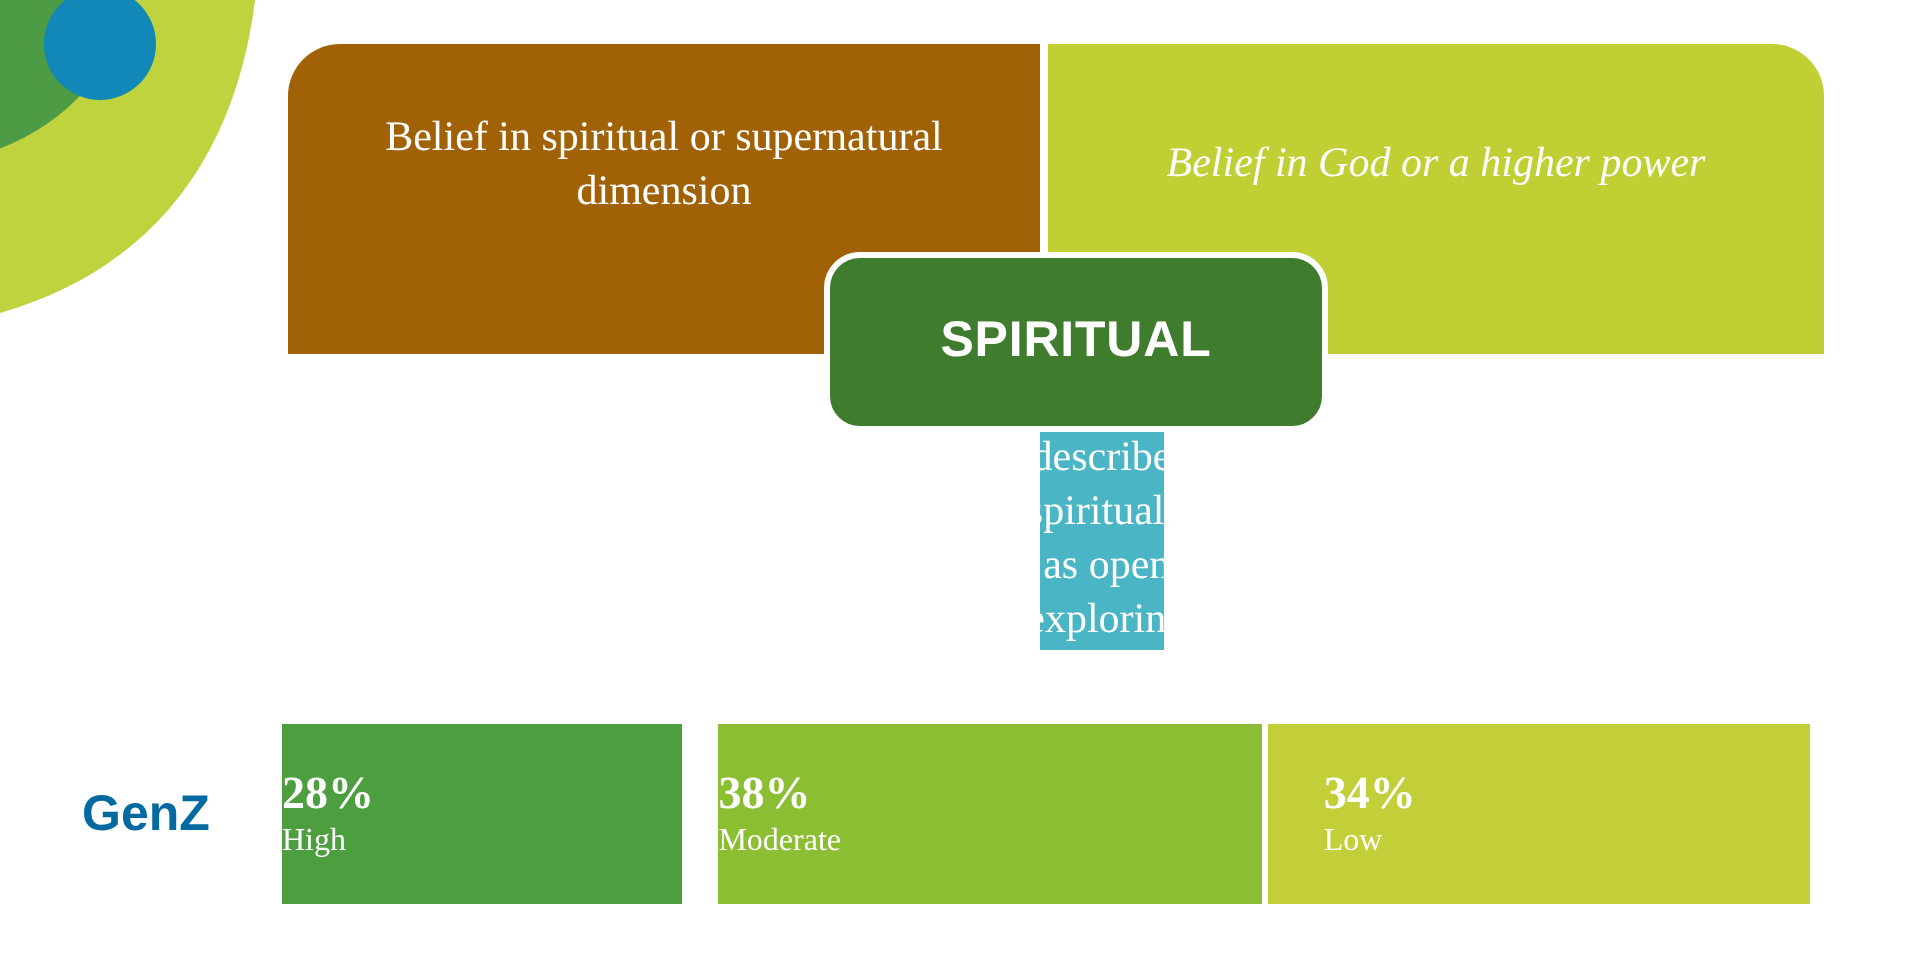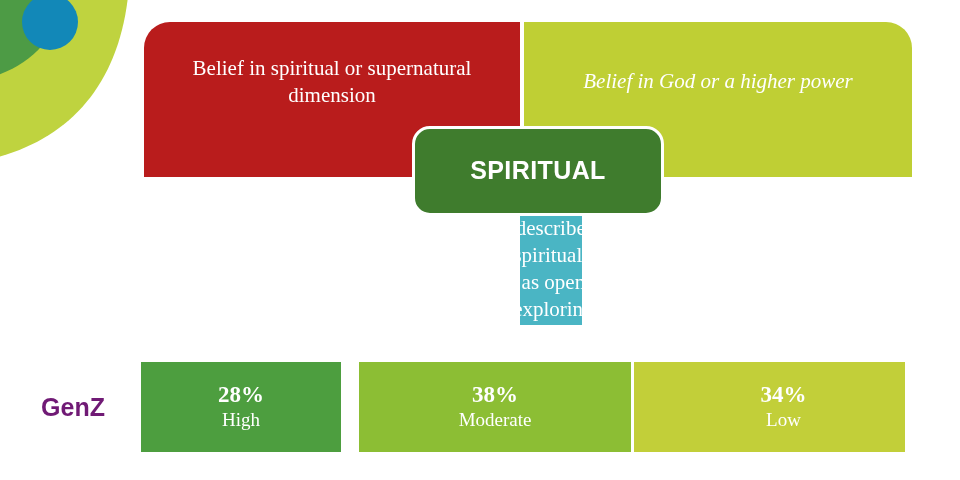--- a/index.html
+++ b/index.html
@@ -51,21 +51,21 @@
     align-items: center;
     justify-content: center;
     text-align: center;
     color: #ffffff;
     font-family: "Liberation Serif", serif;
     font-size: 21px;
     line-height: 1.28;
     padding: 0 26px;
     box-sizing: border-box;
   }
-  .quad.tl { background: #b91c1c; }
+  .quad.tl { background: #a16207; }
   .quad.tr { background: #bfcf34; }
   .quad.bl { background: #079476; }
   .quad.br { background: #4ab5c4; padding-left: 36px; }
   .gap-v { background: #ffffff; }
   .gap-h { background: #ffffff; }
 
   .quad.tl .qtext { transform: translateY(-18px); }
   .quad.tr .qtext { transform: translateY(-18px); font-style: italic; }
   .quad.bl .qtext { transform: translateY(16px); }
   .quad.br .qtext { transform: translateY(16px); }
@@ -109,50 +109,49 @@
     width: 122px;
     height: 90px;
     display: flex;
     flex-direction: column;
     align-items: center;
     justify-content: center;
     font-family: "Liberation Sans", sans-serif;
     font-weight: bold;
     font-size: 25px;
     line-height: 1.15;
-    color: #701a75;
+    color: #0369a1;
     text-align: center;
   }
   .bar-track {
     position: absolute;
     left: 141px;
     top: 0;
     width: 764px;
     height: 90px;
     display: flex;
   }
   .seg {
     display: flex;
     flex-direction: column;
-    align-items: center;
     justify-content: center;
     color: #ffffff;
     box-sizing: border-box;
     border-right: 3px solid #ffffff;
   }
   .seg:last-child { border-right: none; padding-left: 28px; }
   .seg .pct {
     font-family: "Liberation Serif", serif;
     font-weight: bold;
     font-size: 23px;
     line-height: 1.1;
   }
   .seg .lvl {
     font-family: "Liberation Serif", serif;
-    font-size: 19px;
+    font-size: 16px;
     line-height: 1.2;
     margin-top: 2px;
   }
 </style>
 </head>
 <body>
 
 <div id="slide">
 
   <svg class="deco" viewBox="0 0 150 160">

